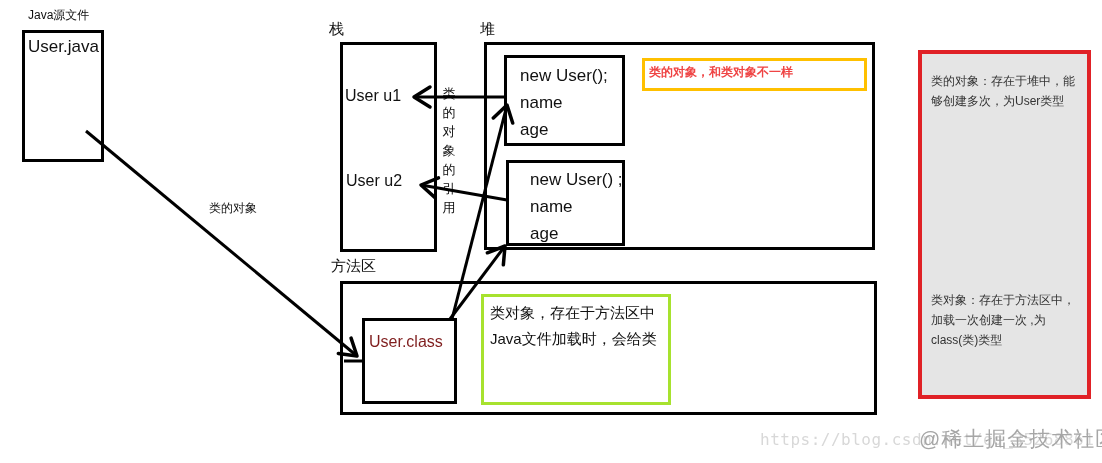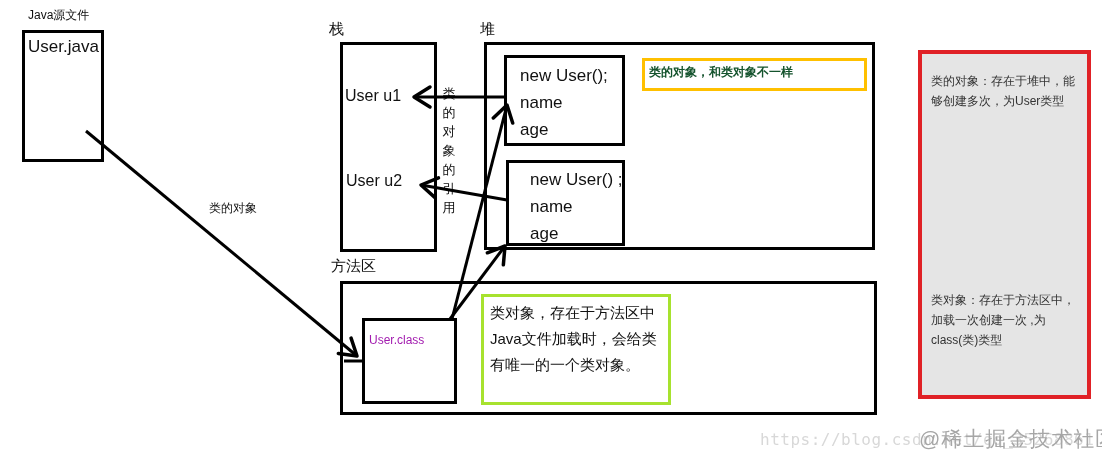--- a/index.html
+++ b/index.html
@@ -12,36 +12,36 @@
     overflow:hidden;
   }
   .blackbox{position:absolute;border:3px solid #000;background:#fff;box-sizing:border-box;}
   .label{position:absolute;font-size:15px;color:#111;white-space:nowrap;}
   .small-label{position:absolute;font-size:12px;color:#111;white-space:nowrap;margin-left:12px;}
   .stack-item{position:absolute;font-size:16px;color:#111;white-space:nowrap;}
   .obj-lines{padding:4px 0 0 13px;font-size:17px;line-height:27px;color:#111;}
   .obj-line{white-space:nowrap;}
   .note-yellow{
     position:absolute;border:3px solid #ffc000;background:#fff;box-sizing:border-box;
-    font-size:12px;font-weight:bold;color:#14532d;padding:3px 4px;white-space:nowrap;
+    font-size:12px;font-weight:bold;color:#ef4444;padding:3px 4px;white-space:nowrap;
   }
   .note-green{
     position:absolute;border:3px solid #a7e22e;background:#fff;box-sizing:border-box;
     font-size:15px;line-height:26px;color:#111;padding:3px 0 0 6px;
   }
   .note-green div{white-space:nowrap;}
   .panel-red{
     position:absolute;border:4px solid #e02126;background:#e5e5e5;box-sizing:border-box;
   }
   .panel-note{position:absolute;font-size:12px;line-height:20px;color:#333;}
   .vertical-text{
     position:absolute;width:16px;font-size:13px;line-height:19px;color:#111;
     word-break:break-all;text-align:center;
   }
-  .classbox-text{padding:12px 0 0 4px;font-size:12px;color:#a21caf;white-space:nowrap;}
+  .classbox-text{padding:12px 0 0 4px;font-size:16px;color:#7f1d1d;white-space:nowrap;}
   .srcbox-text{padding:4px 0 0 3px;font-size:17px;color:#111;white-space:nowrap;}
   .watermark-url{
     position:absolute;font-family:"DejaVu Sans Mono","Liberation Mono",monospace;
     font-size:16px;letter-spacing:0.5px;color:#d8d8d8;white-space:nowrap;
   }
   .watermark-badge{
     position:absolute;font-size:21px;color:#a6a6a6;white-space:nowrap;letter-spacing:1px;
   }
   svg.overlay{position:absolute;left:0;top:0;z-index:5;pointer-events:none;}
 </style>
@@ -88,21 +88,20 @@
   <div class="label" style="left:331px;top:257px;">方法区</div>
   <div class="blackbox" style="left:340px;top:281px;width:537px;height:134px;"></div>
 
   <div class="blackbox" style="left:362px;top:318px;width:95px;height:86px;">
     <div class="classbox-text">User.class</div>
   </div>
 
   <div class="note-green" style="left:481px;top:294px;width:190px;height:111px;">
     <div>类对象，存在于方法区中</div>
     <div>Java文件加载时，会给类</div>
-    <div>有唯一的一个类对象。</div>
   </div>
 
   <div class="panel-red" style="left:918px;top:50px;width:173px;height:349px;">
     <div class="panel-note" style="left:9px;top:17px;width:150px;">类的对象：存在于堆中，能够创建多次，为User类型</div>
     <div class="panel-note" style="left:9px;top:236px;width:152px;">类对象：存在于方法区中，加载一次创建一次 ,为class(类)类型</div>
   </div>
 
   <div class="watermark-url" style="left:760px;top:430px;">https://blog.csdn.net/qq_35268861</div>
   <div class="watermark-badge" style="left:919px;top:425px;">@稀土掘金技术社区</div>
 

